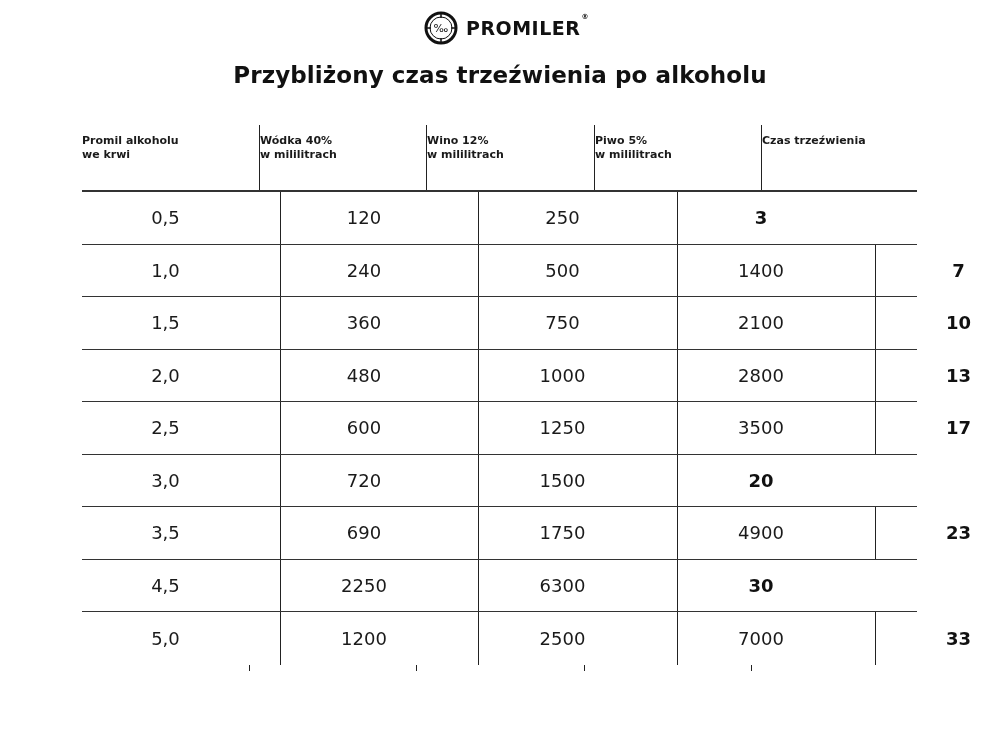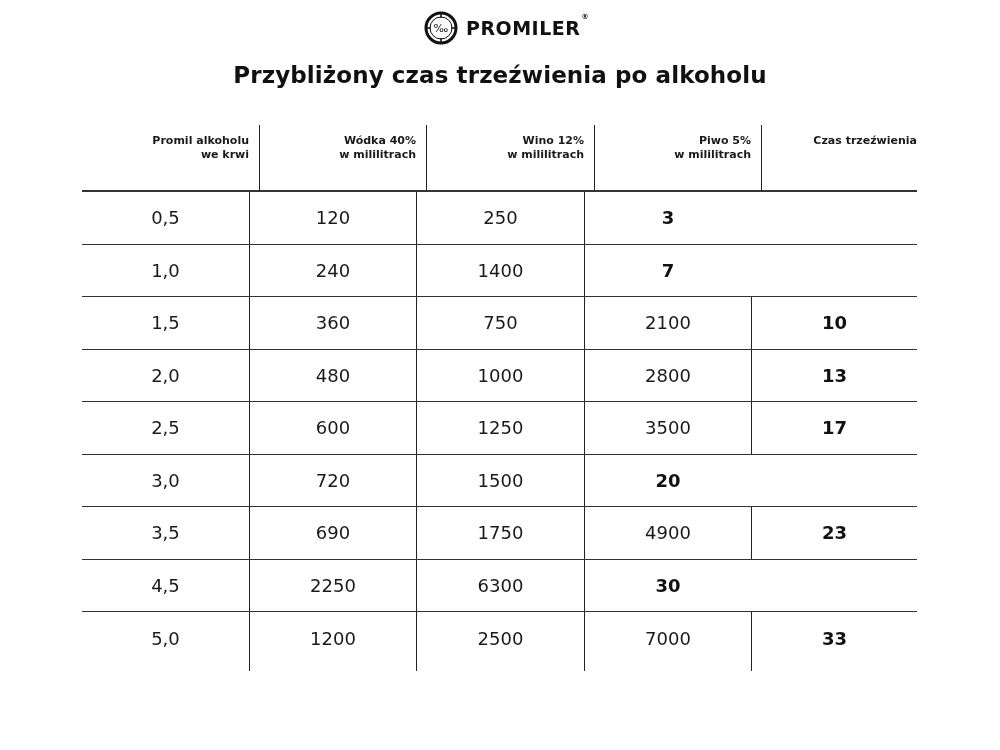--- a/index.html
+++ b/index.html
@@ -13,26 +13,26 @@
       margin-left: 8px; font-family: "DejaVu Sans", sans-serif; font-weight: bold;
       font-size: 19px; letter-spacing: 0.5px; color: #111; transform: scaleY(1.05);
     }
     .logo-reg { font-size: 7px; vertical-align: top; margin-left: 1px; position: relative; top: -4px; }
     .title {
       position: absolute; top: 62px; left: 0; width: 1000px; text-align: center;
       font-size: 23px; font-weight: 600; color: #111; letter-spacing: 0.1px;
     }
     .table { position: absolute; left: 82px; top: 125px; width: 835px; }
     .hrow { display: grid; grid-template-columns: 167px 167px 168px 167px 166px; height: 65px; border-bottom: 2px solid #333; }
-    .row { display: grid; grid-template-columns: 167px 167px 168px 167px 166px; height: 52.5px; box-sizing: border-box; }
+    .row { display: grid; grid-template-columns: 167px 167px 168px 167px 166px; height: 52.5px; box-sizing: border-box; gap: 31px; }
     .row.bordered { border-bottom: 1.5px solid #333; }
     .cell { display: flex; align-items: center; justify-content: center; font-size: 18px; color: #1a1a1a; }
     .cell + .cell { border-left: 1.5px solid #222; }
     .hcell {
-      display: flex; flex-direction: column; align-items: flex-end; justify-content: flex-start;
+      display: flex; flex-direction: column; align-items: flex-start; justify-content: flex-start;
       padding-top: 9px; font-size: 11px; font-weight: 600; line-height: 14px; text-align: center; color: #1a1a1a;
     }
     .hcell + .hcell { border-left: 1.5px solid #222; margin-left: 10px; }
     .hcell.last { padding-top: 9px; }
     .cell.bold { font-weight: 600; color: #111; }
     .tail { height: 6px; display: grid; grid-template-columns: 167px 167px 168px 167px 166px; }
     .tail div + div { border-left: 1.5px solid #222; }
   </style>
 </head>
 <body>
@@ -78,20 +78,21 @@
   <div id="rows">
       <div class="row bordered">
         <div class="cell">0,5</div>
         <div class="cell">120</div>
         <div class="cell">250</div>
         <div class="cell bold">3</div>
       </div>
       <div class="row bordered">
         <div class="cell">1,0</div>
         <div class="cell">240</div>
+        <div class="cell">500</div>
         <div class="cell">1400</div>
         <div class="cell bold">7</div>
       </div>
       <div class="row bordered">
         <div class="cell">1,5</div>
         <div class="cell">360</div>
         <div class="cell">750</div>
         <div class="cell">2100</div>
         <div class="cell bold">10</div>
       </div>

